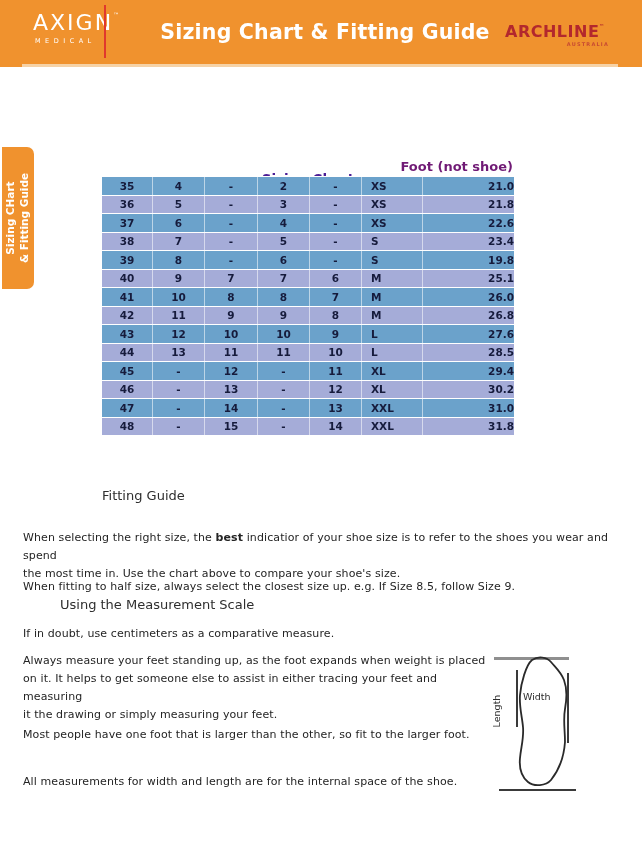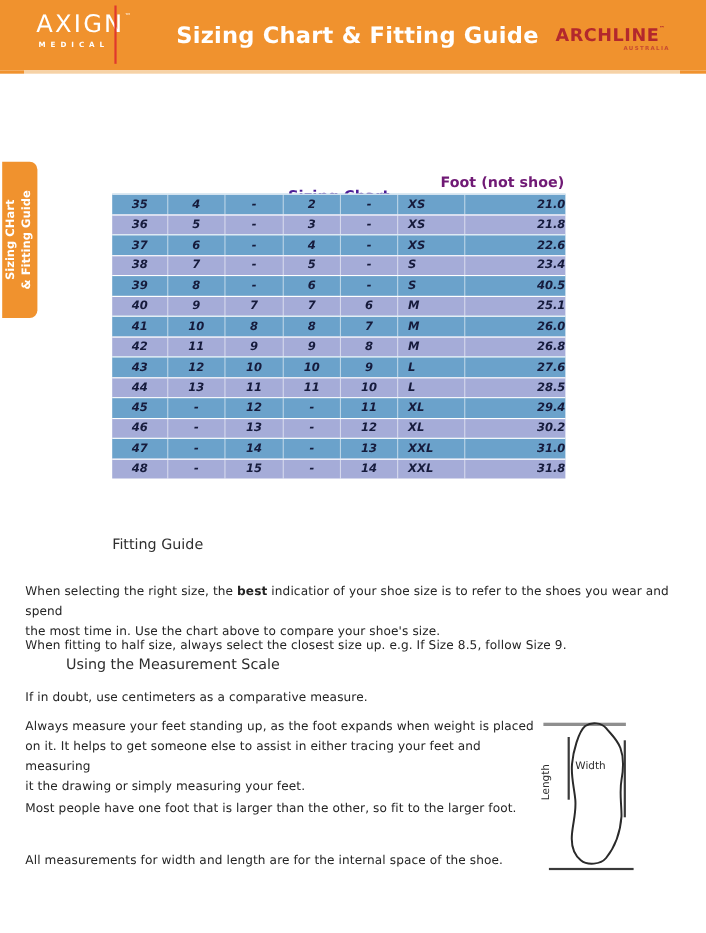--- a/index.html
+++ b/index.html
@@ -10,21 +10,21 @@
   .header{position:absolute;left:0;top:0;width:642px;height:64px;
           background:var(--accent-orange,#F0922E);display:flex;align-items:center;}
   .header-rule{position:absolute;left:0;top:64px;width:642px;height:3px;
           background:linear-gradient(to right,
             var(--accent-orange,#F0922E) 0 22px,
             var(--accent-orange-pale,#F6D2A6) 22px 618px,
             var(--accent-orange,#F0922E) 618px 100%);}
   .axign{position:absolute;left:33px;top:12px;width:110px;color:#fff;}
   .axign-name{font-size:22px;letter-spacing:2px;font-weight:400;line-height:1;}
   .axign-tm{font-size:6px;vertical-align:top;}
-  .axign-sub{font-size:6.5px;font-weight:bold;letter-spacing:4.5px;margin-top:3px;margin-left:2px;}
+  .axign-sub{font-size:6.5px;font-weight:normal;letter-spacing:4.5px;margin-top:3px;margin-left:2px;}
   .axign-line{position:absolute;left:71px;top:-7px;width:2px;height:53px;
               background:var(--brand-red-line,#E0382D);}
   .header-title{position:absolute;left:160px;top:0;width:330px;height:64px;
                 display:flex;align-items:center;justify-content:center;
                 font-size:20.5px;font-weight:bold;color:#fff;letter-spacing:.2px;}
   .archline{position:absolute;left:505px;top:24px;width:110px;text-align:left;}
   .archline-name{font-size:16px;font-weight:bold;color:var(--archline-red,#B3282D);
                  letter-spacing:.5px;line-height:1;}
   .archline-tm{font-size:5px;vertical-align:top;color:var(--archline-red,#B3282D);}
   .archline-sub{font-size:5px;font-weight:bold;color:var(--australia-red,#C84B32);
@@ -44,21 +44,21 @@
   .chart-note{position:absolute;left:360px;top:159px;width:153px;text-align:right;
               font-size:13px;font-weight:bold;color:#701a75;}
   .sizing-table{position:absolute;left:102px;top:176px;width:412px;}
   .thead,.trow{display:grid;grid-template-columns:50px 52px 53px 52px 52px 61px 92px;}
   .thead{background:var(--table-header-blue,#2E4C9A);height:35px;}
   .hcell{color:#fff;font-weight:bold;font-size:11px;line-height:1.25;
          display:flex;align-items:center;justify-content:center;text-align:center;
          white-space:pre-line;}
   .hcell.c5{justify-content:flex-start;padding-left:8px;box-sizing:border-box;}
   .hcell.c6{justify-content:flex-end;text-align:right;padding-right:8px;box-sizing:border-box;}
-  .trow{height:18.5px;border-top:1px solid #fff;box-sizing:border-box;font-style:italic;}
+  .trow{height:18.5px;border-top:1px solid #fff;box-sizing:border-box;}
   .trow.blue{background:var(--row-blue,#6BA2CB);}
   .trow.peri{background:var(--row-periwinkle,#A5ACD8);}
   .tcell{font-size:10.5px;font-weight:bold;color:var(--cell-text,#161B3C);
          display:flex;align-items:center;justify-content:center;box-sizing:border-box;}
   .trow .tcell:not(:first-child){border-left:1px solid rgba(255,255,255,.55);}
   .tcell.c5{justify-content:flex-start;padding-left:9px;}
   .tcell.c6{justify-content:flex-end;padding-right:0;}
 
   
   .h2{position:absolute;font-size:13px;font-weight:normal;color:#2e2e2e;text-align:left;}
@@ -151,21 +151,21 @@
           <div class="tcell c5">S</div>
           <div class="tcell c6">23.4</div>
         </div>
         <div class="trow blue">
           <div class="tcell c0">39</div>
           <div class="tcell c1">8</div>
           <div class="tcell c2">-</div>
           <div class="tcell c3">6</div>
           <div class="tcell c4">-</div>
           <div class="tcell c5">S</div>
-          <div class="tcell c6">40.5</div>
+          <div class="tcell c6">19.8</div>
         </div>
         <div class="trow peri">
           <div class="tcell c0">40</div>
           <div class="tcell c1">9</div>
           <div class="tcell c2">7</div>
           <div class="tcell c3">7</div>
           <div class="tcell c4">6</div>
           <div class="tcell c5">M</div>
           <div class="tcell c6">25.1</div>
         </div>

